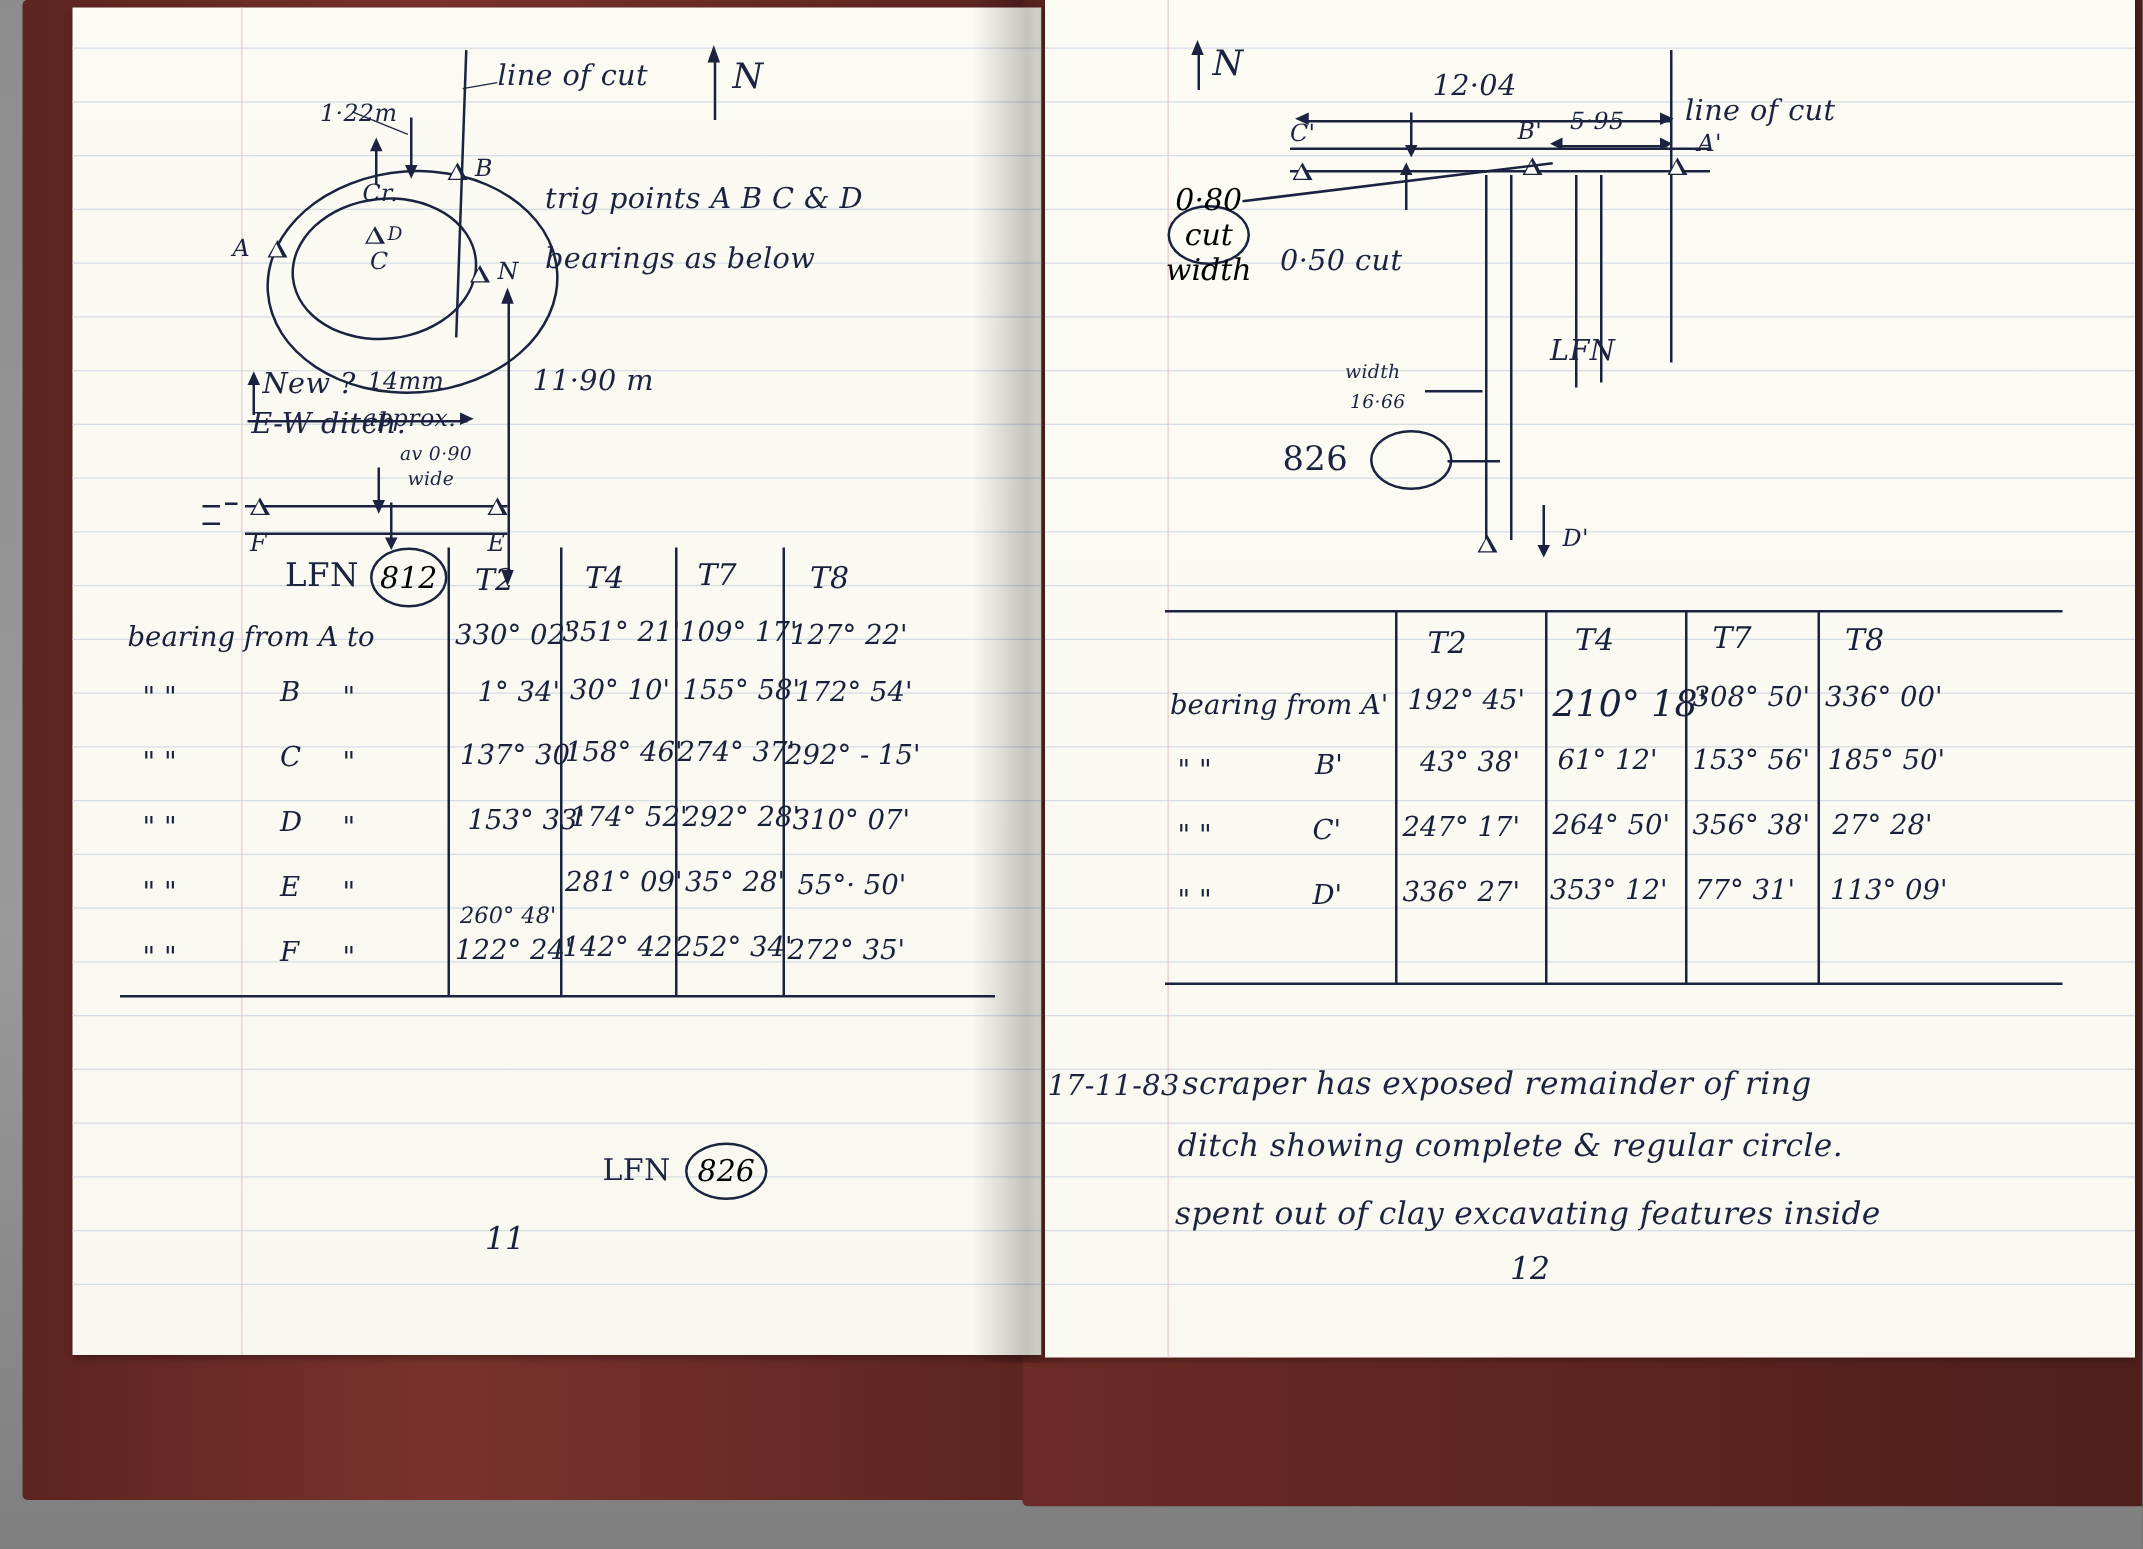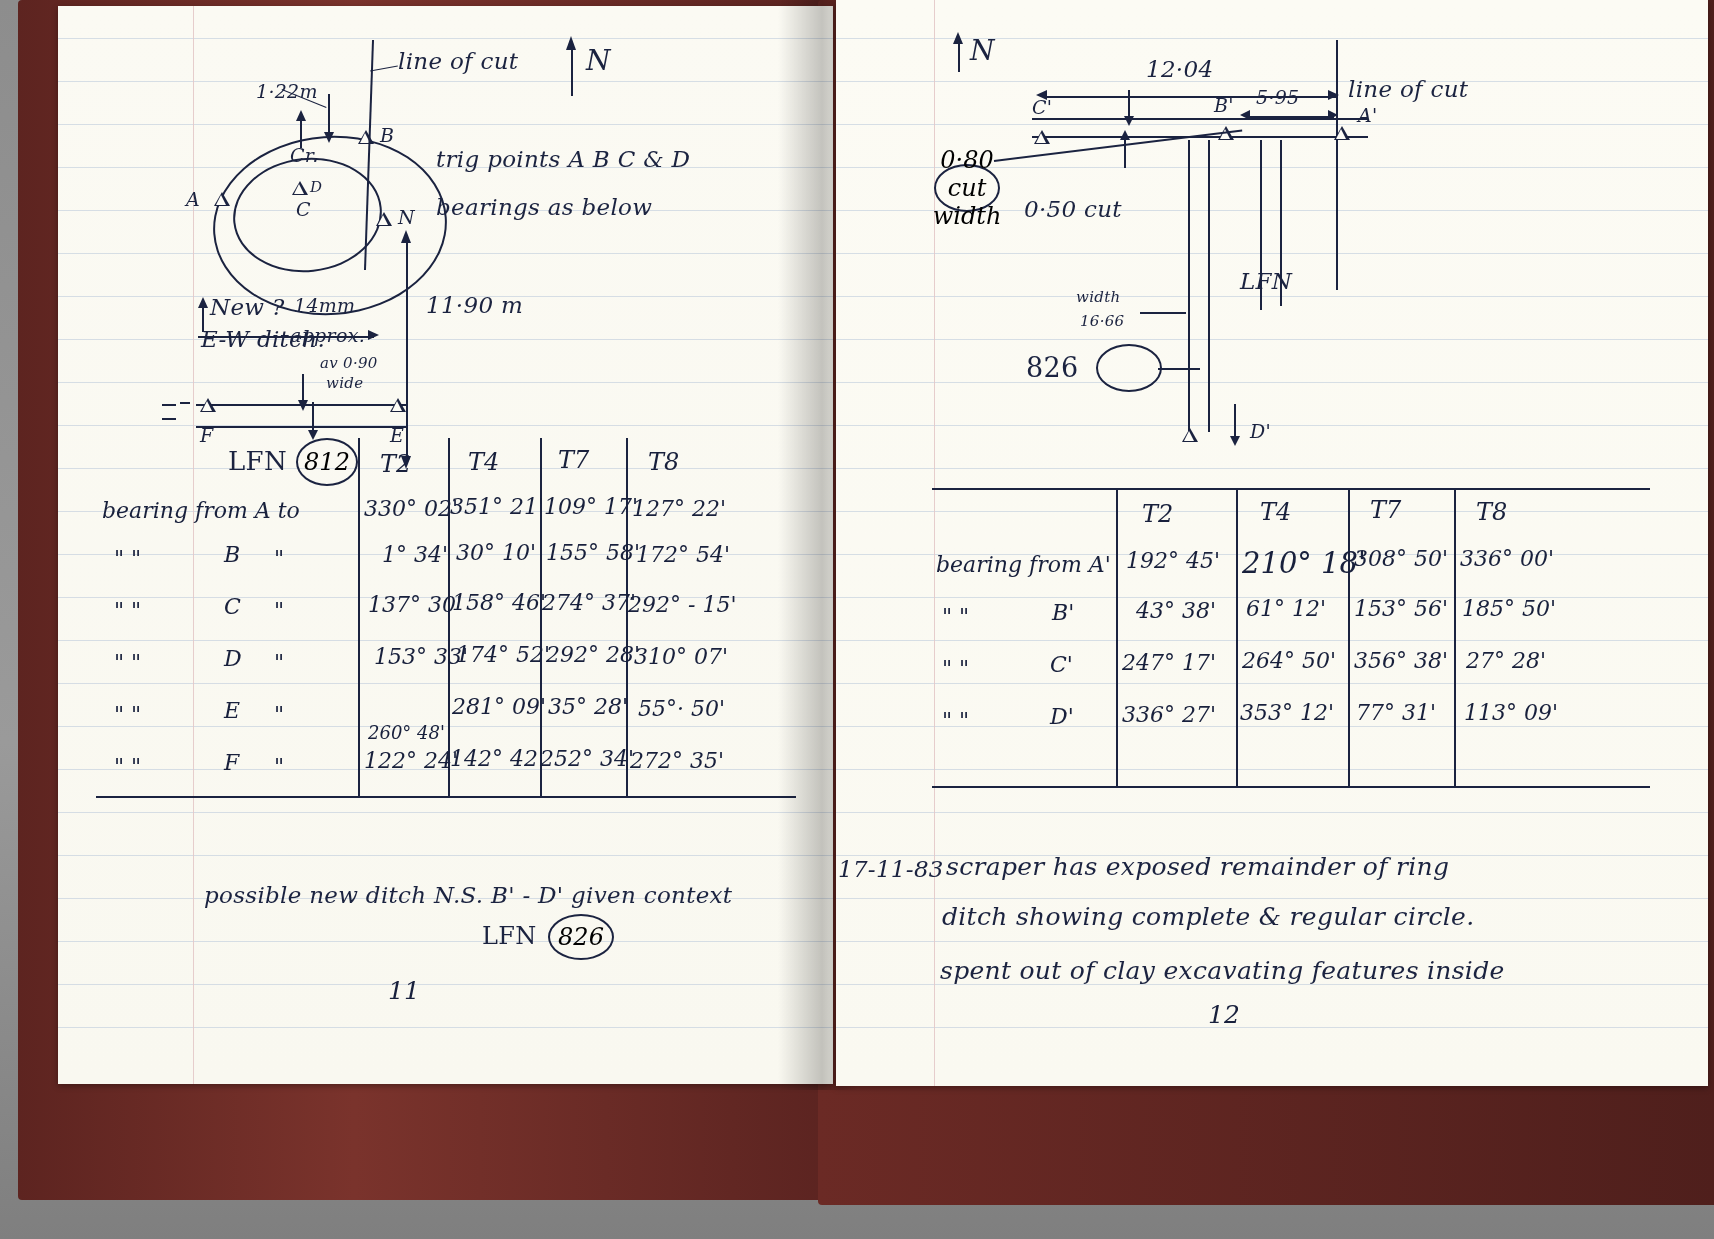--- a/index.html
+++ b/index.html
@@ -238,21 +238,20 @@
 
         <div class="cell" style="left:56px;top:748px;font-size:22px;">"      "</div>
         <div class="cell" style="left:166px;top:744px;font-size:22px;">F</div>
         <div class="cell" style="left:216px;top:748px;font-size:22px;">"</div>
         <div class="cell" style="left:306px;top:742px;font-size:22px;">122° 24'</div>
         <div class="cell" style="left:392px;top:740px;font-size:22px;">142° 42'</div>
         <div class="cell" style="left:482px;top:740px;font-size:22px;">252° 34'</div>
         <div class="cell" style="left:572px;top:742px;font-size:22px;">272° 35'</div>
       </div>
 
-      <div class="hw" style="left:146px;top:876px;font-size:23px;">possible new ditch N.S.  B' - D'  given context</div>
       <div class="hw" style="left:424px;top:916px;font-size:24px;font-style:normal;">LFN</div>
       <div class="circle-note" style="left:490px;top:908px;width:62px;height:42px;">
         <span style="font-size:24px;">826</span>
       </div>
 
       <div class="pagenum" style="left:330px;top:970px;">11</div>
     </div>
 
     <div class="shadow-gutter"></div>
 

